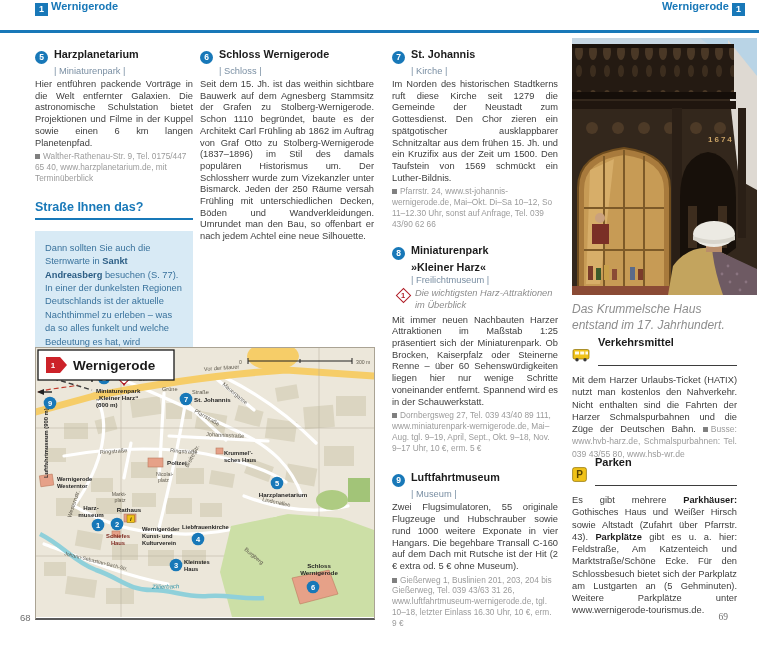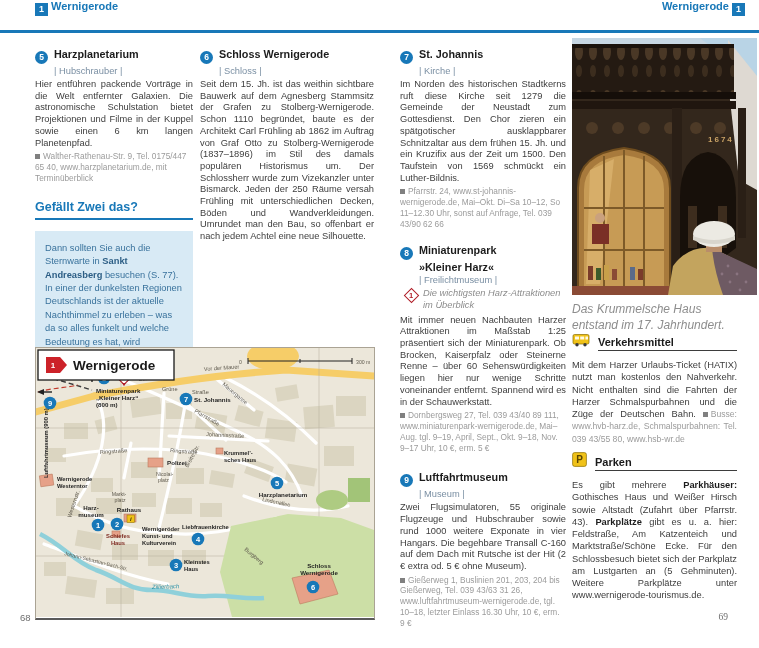--- a/index.html
+++ b/index.html
@@ -29,21 +29,21 @@
   .pin-n{position:absolute;left:0;right:0;top:3px;text-align:center;font-size:7.5px;font-weight:bold;color:#b01e28;}
   .hl-text{font-style:italic;color:#8d8d8d;font-size:9.3px;line-height:1.25;}
   
   .tip-title{color:#1878b8;font-weight:bold;font-size:12.5px;border-bottom:2px solid #1878b8;
              padding-bottom:4px;margin:16px 0 11px;}
   .tip-box{background:#d8eaf5;color:#39729c;font-size:9.3px;line-height:1.45;padding:11px 10px;}
   .tip-box b{color:#2c5e85;}
   
   .caption{font-style:italic;color:#8d8d8d;font-size:12px;line-height:1.35;}
   .sec-head{display:flex;align-items:flex-end;gap:8px;margin-bottom:8px;}
-  .sec-underline{flex:1;border-bottom:1.3px solid #3d3d3d;padding-bottom:0;}
+  .sec-underline{flex:1;border-bottom:1.3px solid #3d3d3d;padding-bottom:15px;}
   .sec-title{font-weight:bold;font-size:11px;color:#1a1a1a;}
   .sec-body{font-size:9.3px;line-height:1.32;color:#3d3d3d;text-align:justify;margin:0;}
   .sec-body b{color:#1c1c1c;}
   .sec-info{color:#9b9b9b;font-size:8.6px;}
   .pagenum{font-size:9.5px;color:#6e6e6e;}
   
   .ms{font-size:5.6px;fill:#5f5a4e;}
   .msx{font-size:5.2px;fill:#5f5a4e;}
   .mp{font-size:6.2px;font-weight:bold;fill:#1f1f1f;}
   .mps{font-size:5.8px;font-weight:bold;fill:#1f1f1f;}
@@ -60,37 +60,37 @@
 </div>
 <div class="abs hdr" style="right:14px;">
   <span>Wernigerode</span>
   <span class="badge">1</span>
 </div>
 <div class="abs blue-rule"></div>
 
 <div class="abs col" style="left:35px;width:158px;">
   <div class="listing">
     <div class="l-head"><span class="num">5</span><span>Harzplanetarium</span></div>
-    <div class="l-cat">| Hubschrauber |</div>
+    <div class="l-cat">| Miniaturenpark |</div>
     <div class="l-body">Hier entführen packende Vorträge in die Welt entfernter Galaxien. Die astronomische Schulstation bietet Projektionen und Filme in der Kuppel sowie einen 6 km langen Planetenpfad.</div>
     <div class="l-info"><span class="sq"></span><span>Walther-Rathenau-Str. 9, Tel. 0175/447 65 40, www.harzplanetarium.de, mit Terminüberblick</span></div>
   </div>
-  <div class="tip-title">Gefällt Zwei das?</div>
+  <div class="tip-title">Straße Ihnen das?</div>
   <div class="tip-box"><span>Dann sollten Sie auch die Sternwarte in </span><b>Sankt Andreasberg</b><span> besuchen (S. 77). In einer der dunkelsten Regionen Deutschlands ist der aktuelle Nachthimmel zu erleben – was da so alles funkelt und welche Bedeutung es hat, wird verständlich erklärt.</span></div>
 </div>
 
 <div class="abs col" style="left:200px;width:174px;">
   <div class="listing">
     <div class="l-head"><span class="num">6</span><span>Schloss Wernigerode</span></div>
     <div class="l-cat">| Schloss |</div>
     <div class="l-body">Seit dem 15. Jh. ist das weithin sichtbare Bauwerk auf dem Agnesberg Stammsitz der Grafen zu Stolberg-Wernigerode. Schon 1110 begründet, baute es der Architekt Carl Frühling ab 1862 im Auftrag von Graf Otto zu Stolberg-Wernigerode (1837–1896) im Stil des damals populären Historismus um. Der Schlossherr wurde zum Vizekanzler unter Bismarck. Jeden der 250 Räume versah Frühling mit unterschiedlichen Decken, Böden und Wandverkleidungen. Umrundet man den Bau, so offenbart er nach jedem Achtel eine neue Silhouette.</div>
   </div>
 </div>
 
-<div class="abs col" style="left:400px;width:166px;">
+<div class="abs col" style="left:392px;width:166px;">
   <div class="listing">
     <div class="l-head"><span class="num">7</span><span>St. Johannis</span></div>
     <div class="l-cat">| Kirche |</div>
     <div class="l-body">Im Norden des historischen Stadtkerns ruft diese Kirche seit 1279 die Gemeinde der Neustadt zum Gottesdienst. Den Chor zieren ein spätgotischer ausklappbarer Schnitzaltar aus dem frühen 15. Jh. und ein Kruzifix aus der Zeit um 1500. Den Taufstein von 1569 schmückt ein Luther-Bildnis.</div>
     <div class="l-info"><span class="sq"></span><span>Pfarrstr. 24, www.st-johannis-wernigerode.de, Mai–Okt. Di–Sa 10–12, So 11–12.30 Uhr, sonst auf Anfrage, Tel. 039 43/90 62 66</span></div>
   </div>
   <div class="listing" style="">
     <div class="l-head"><span class="num">8</span><span>Miniaturenpark</span></div>
     <div class="l-title2">»Kleiner Harz«</div>
     <div class="l-cat">| Freilichtmuseum |</div>

